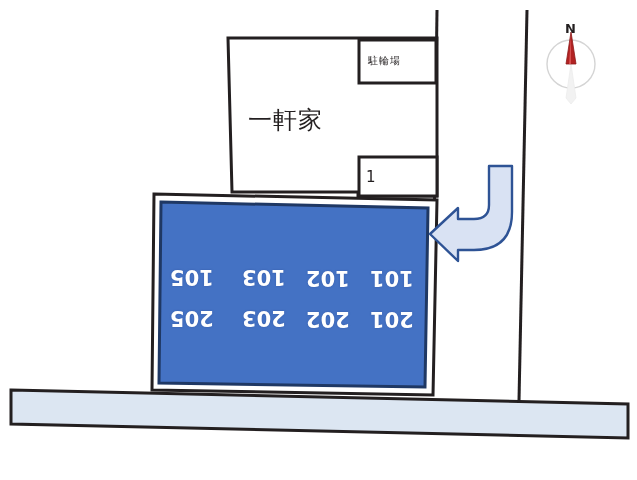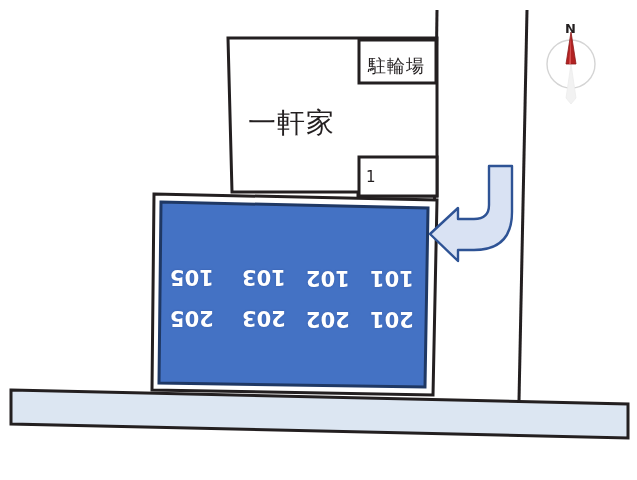--- a/index.html
+++ b/index.html
@@ -27,27 +27,27 @@
   .lbl {
     position: absolute;
     white-space: nowrap;
     color: #231f20;
     font-family: "DejaVu Sans", "Liberation Sans", sans-serif;
   }
   
   #label-house {
     left: 248px;
     top: 104px;
-    font-size: 28px;
+    font-size: 24px;
     letter-spacing: 1px;
   }
   #label-bike {
     left: 368px;
     top: 54px;
-    font-size: 18px;
+    font-size: 10px;
     letter-spacing: 1px;
   }
   #label-unit1 {
     left: 366px;
     top: 168px;
     font-size: 15px;
   }
   
   .stall {
     position: absolute;

